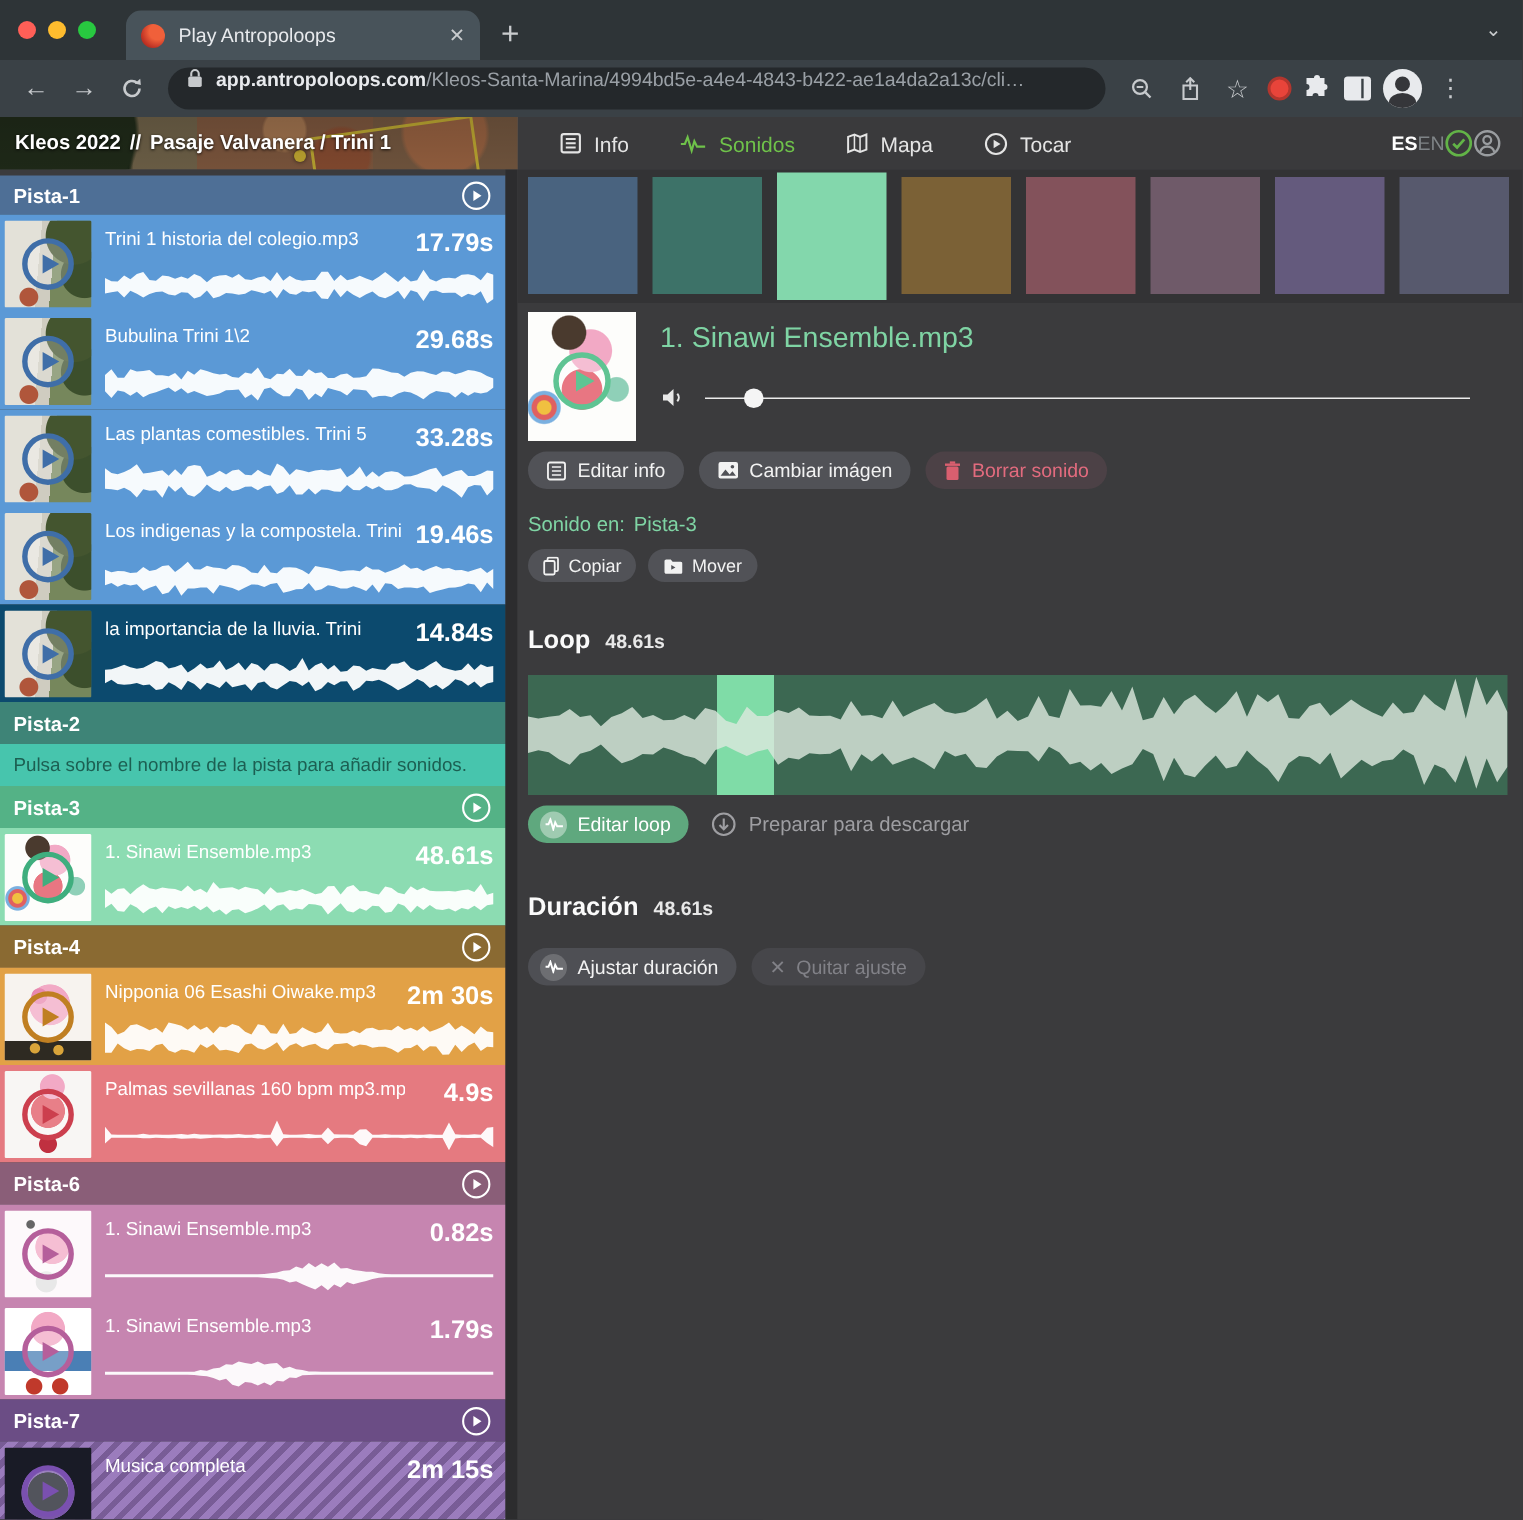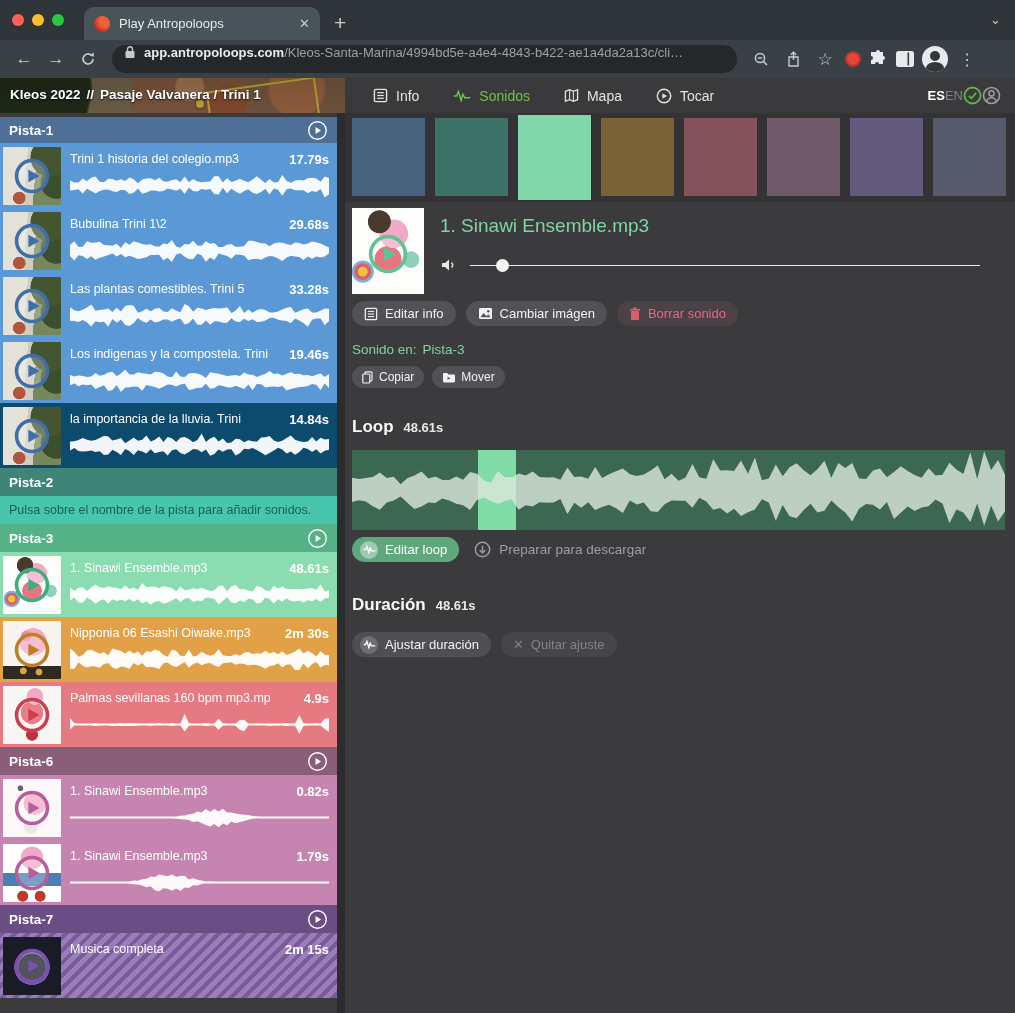--- a/index.html
+++ b/index.html
@@ -74,21 +74,21 @@
     font-size:13.5px; font-weight:bold; }
   .track-header:first-child { height:26px; }
   .th-play { margin-left:auto; width:21px; height:21px; }
   .track-hint { height:28px; display:flex; align-items:center; padding:0 9px; font-size:12.5px; color:#1c5f52; }
   .sound-row { height:65px; display:flex; align-items:center; padding:3px 4px 3px 3px; }
   .s-thumb { width:58px; height:58px; flex:none; position:relative; border-radius:1px; }
   .s-ov { position:absolute; left:50%; top:50%; transform:translate(-50%,-50%); width:36px; height:36px; }
   .s-body { flex:1; padding:2px 4px 0 9px; display:flex; flex-direction:column; height:100%; }
   .s-titlerow { display:flex; justify-content:space-between; color:#fff; font-size:12.5px; margin-top:4px; }
   .s-name { white-space:nowrap; overflow:hidden; max-width:200px; }
-  .s-dur { font-weight:bold; font-size:13px; }
+  .s-dur { font-weight:bold; font-size:17px; }
   .s-wave { width:100%; height:27px; margin-top:5px; }
 
   
   .th-house { background:
     radial-gradient(circle at 80% 18%, #44552f 0 28%, transparent 29%),
     radial-gradient(circle at 92% 62%, #3c4f2c 0 24%, transparent 25%),
     radial-gradient(circle at 28% 88%, #b0563b 0 9%, transparent 10%),
     linear-gradient(95deg, #e3e1d8 0 40%, #cfccc0 40% 55%, #76875c 55%); }
   .th-peppa-drink { background:
     radial-gradient(circle at 38% 16%, #4a3a2e 0 13%, transparent 14%),
@@ -403,20 +403,27 @@
           <div class="s-body">
             <div class="s-titlerow">
               <span class="s-name">1. Sinawi Ensemble.mp3</span>
               <span class="s-dur">48.61s</span>
             </div>
             <svg class="s-wave" viewBox="0 0 260 27" preserveAspectRatio="none">
               <polygon points="0.0,6.6 4.3,9.8 8.5,6.7 12.8,6.2 17.0,10.1 21.3,6.4 25.6,3.5 29.8,6.2 34.1,7.0 38.4,5.6 42.6,6.4 46.9,6.7 51.1,8.2 55.4,4.4 59.7,8.1 63.9,6.5 68.2,9.1 72.5,2.0 76.7,6.3 81.0,5.8 85.2,5.5 89.5,7.2 93.8,5.1 98.0,6.1 102.3,6.9 106.6,10.4 110.8,5.5 115.1,9.2 119.3,8.8 123.6,7.3 127.9,8.2 132.1,6.7 136.4,8.4 140.7,10.1 144.9,9.3 149.2,4.9 153.4,4.6 157.7,10.4 162.0,5.4 166.2,4.0 170.5,8.2 174.8,8.0 179.0,9.5 183.3,10.4 187.5,5.0 191.8,6.0 196.1,9.2 200.3,10.2 204.6,4.8 208.9,7.5 213.1,5.6 217.4,7.9 221.6,8.1 225.9,8.1 230.2,8.0 234.4,8.3 238.7,7.5 243.0,7.0 247.2,8.7 251.5,3.3 255.7,10.5 260.0,9.2 260.0,16.8 255.7,17.5 251.5,20.9 247.2,17.9 243.0,20.3 238.7,19.3 234.4,21.6 230.2,19.6 225.9,20.6 221.6,20.1 217.4,17.3 213.1,20.7 208.9,17.9 204.6,22.5 200.3,17.9 196.1,16.4 191.8,21.8 187.5,22.5 183.3,18.2 179.0,17.8 174.8,21.2 170.5,19.5 166.2,22.3 162.0,21.4 157.7,16.2 153.4,19.9 149.2,23.6 144.9,18.0 140.7,17.0 136.4,16.6 132.1,20.3 127.9,19.6 123.6,21.0 119.3,16.9 115.1,17.8 110.8,21.2 106.6,17.0 102.3,19.6 98.0,21.5 93.8,22.8 89.5,20.1 85.2,20.7 81.0,23.8 76.7,20.3 72.5,22.4 68.2,18.2 63.9,20.8 59.7,17.9 55.4,20.0 51.1,18.7 46.9,20.0 42.6,18.2 38.4,22.8 34.1,18.3 29.8,19.8 25.6,22.8 21.3,19.0 17.0,16.8 12.8,21.8 8.5,21.3 4.3,16.5 0.0,19.4" fill="#ffffff" opacity="0.95"></polygon>
             </svg>
           </div>
         </div>
+        <div class="track-header" style="background: rgb(138, 106, 50);">
+          <span>Pista-4</span>
+          <span class="th-play"><svg viewBox="0 0 24 24" width="21" height="21">
+              <circle cx="12" cy="12" r="10" fill="none" stroke="#fff" stroke-width="1.6"></circle>
+              <path d="M9.8 8 16 12l-6.2 4z" fill="#fff"></path>
+            </svg></span>
+        </div>
         <div class="sound-row" style="background: rgb(226, 161, 70);">
           <div class="s-thumb th-peppa-gold">
             <span class="s-ov"><svg viewBox="0 0 24 24" width="36" height="36">
                 <circle cx="12" cy="12" r="10.3" fill="rgba(255,255,255,.25)" stroke="#c07f22" stroke-width="2.4"></circle>
                 <path d="M9.6 7.8 17 12l-7.4 4.2z" fill="#c07f22"></path>
               </svg></span>
           </div>
           <div class="s-body">
             <div class="s-titlerow">
               <span class="s-name">Nipponia 06 Esashi Oiwake.mp3</span>

